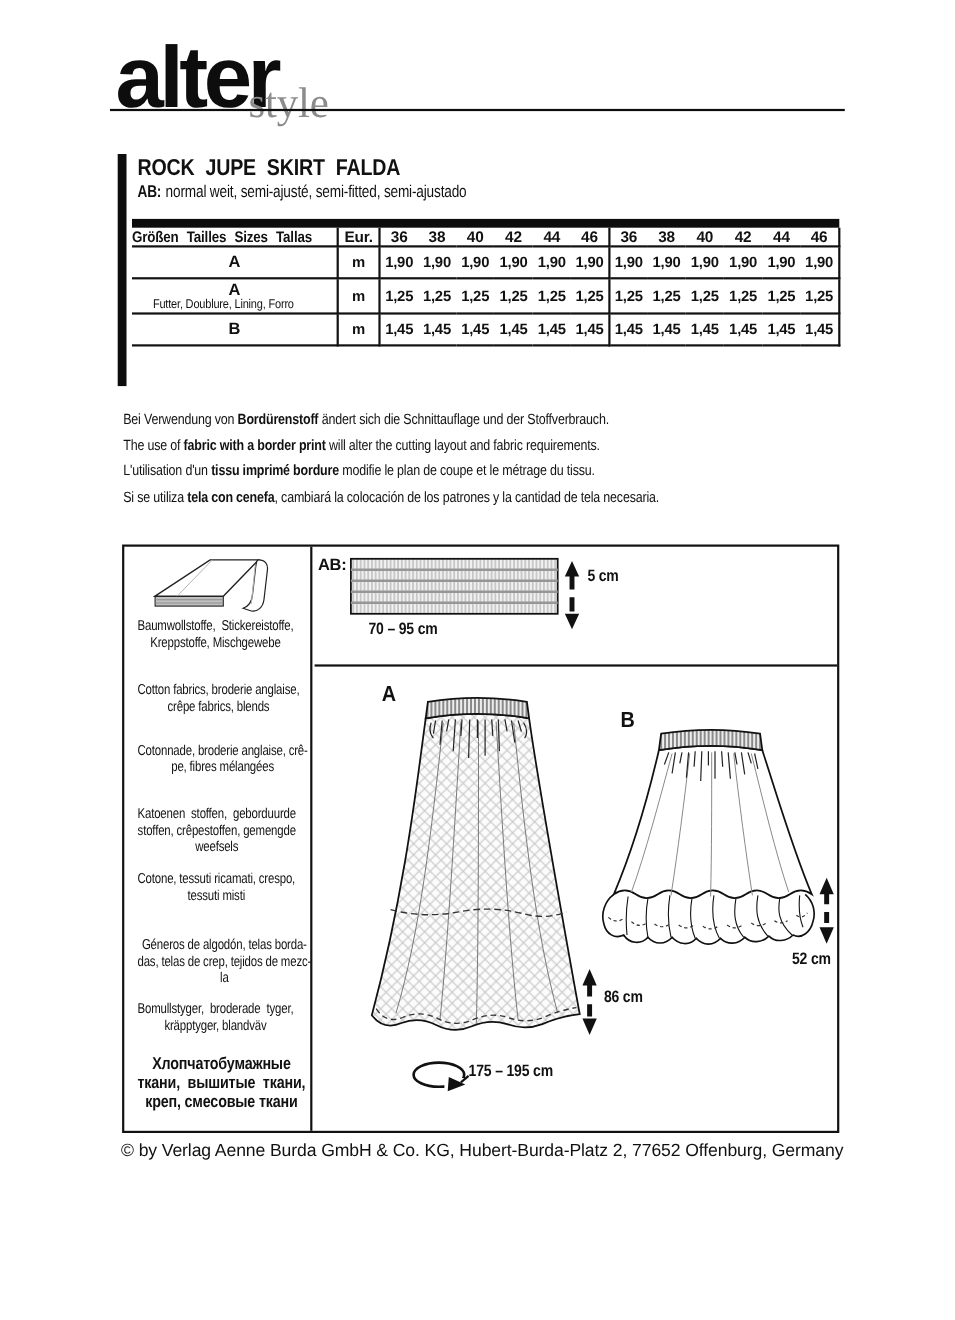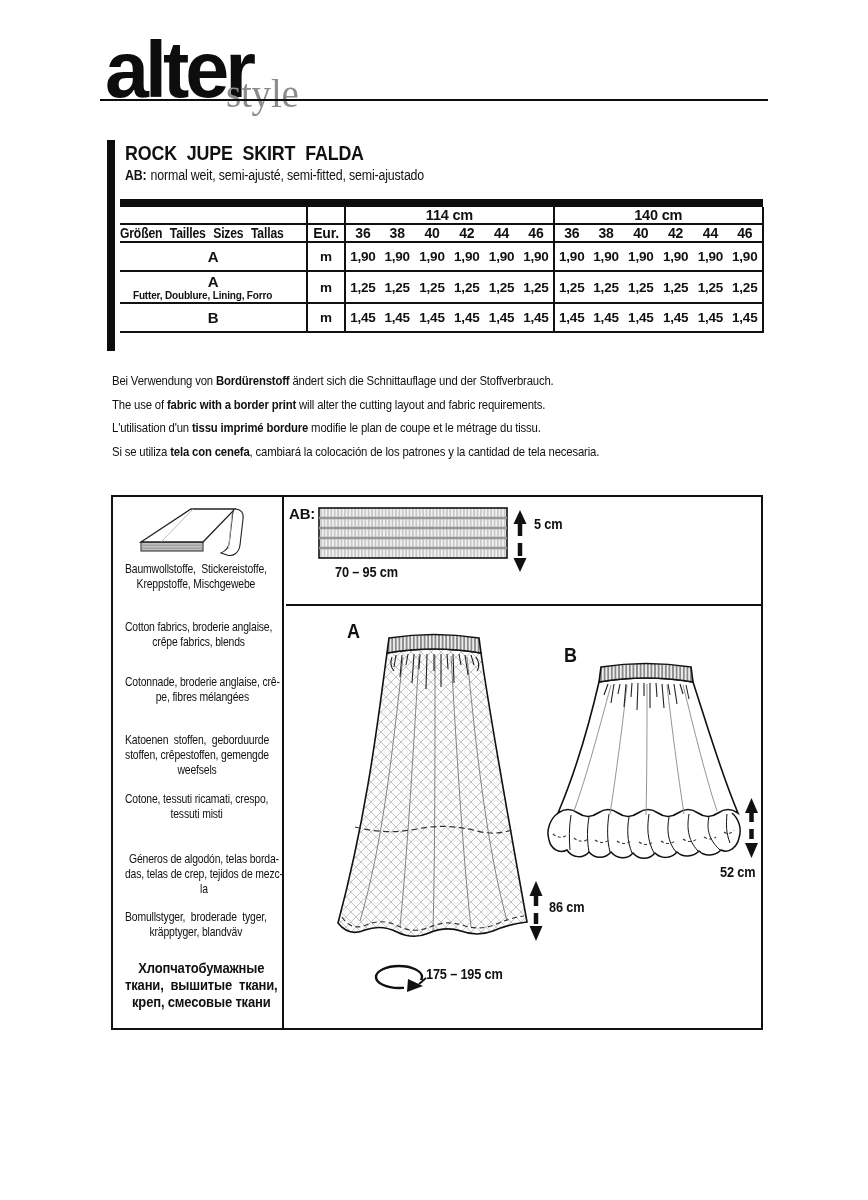--- a/index.html
+++ b/index.html
@@ -31,21 +31,21 @@
   table.fab td { border-bottom:2px solid #111; font-weight:bold; text-align:center;
            vertical-align:middle; padding:0; font-size:14px; overflow:hidden; }
   td.b-r { border-right:2px solid #111; }
   tr.r-group td { height:17px; font-size:14.5px; }
   tr.r-sizes td { height:17px; }
   tr.r-a td, tr.r-b td { height:29px; font-size:13.5px; }
   tr.r-lin td { height:32px; font-size:13.5px; }
   tr.r-b td { border-bottom:2.5px solid #111; }
   td.lbl { text-align:left; padding-left:5px; }
   .rowlab { font-size:15px; font-weight:bold; line-height:15px; }
-  .rowsub { font-size:11.5px; font-weight:bold; line-height:11px; margin-top:1px; }
+  .rowsub { font-size:11.5px; font-weight:normal; line-height:11px; margin-top:1px; }
   .cellcond { display:inline-block; transform:scaleX(0.87); transform-origin:0 50%; white-space:nowrap; }
   .szhead { font-size:14px; word-spacing:5px; }
 
   
   .note { position:absolute; left:112px; font-size:13.5px; white-space:nowrap;
           transform:scaleX(0.84); transform-origin:0 0; }
 
   
   .fabric-box { position:absolute; left:111px; top:495px; width:652px; height:535px;
           border:2.5px solid #111; }
@@ -83,26 +83,20 @@
   <div class="subtitle"><b>AB:</b><span>normal weit, semi-ajusté, semi-fitted, semi-ajustado</span></div>
 
   <div class="table-topbar"></div>
   <table class="fab">
     <colgroup>
       <col style="width:187px">
         <col style="width:38px">
       <col span="12" style="width:34.8px">
     </colgroup>
     <tbody>
-        <tr class="r-group">
-      <td class="b-r"></td>
-          <td class="b-r"></td>
-      <td colspan="6" class="b-r">114 cm</td>
-      <td colspan="6" class="b-r">140 cm</td>
-    </tr>
     <tr class="r-sizes">
       <td class="b-r lbl"><span class="cellcond szhead">Größen Tailles Sizes Tallas</span></td>
       <td class="b-r">Eur.</td>
       <td>36</td>
           <td>38</td>
       <td>40</td>
           <td>42</td>
       <td>44</td>
           <td class="b-r">46</td>
       <td>36</td>
@@ -282,13 +276,14 @@
       </svg>
 
       <div class="viewlab" style="left:61px;  top:123px">A</div>
       <div class="viewlab" style="left:278px; top:147px">B</div>
       <div class="meas" style="left:263px; top:401px">86 cm</div>
       <div class="meas" style="left:434px; top:366px">52 cm</div>
       <div class="meas" style="left:140px; top:468px">175 – 195 cm</div>
     </div>
   </div>
 
+  <div class="footer">© by Verlag Aenne Burda GmbH &amp; Co. KG, Hubert-Burda-Platz 2, 77652 Offenburg, Germany</div>
 </div>
 
 </body></html>

